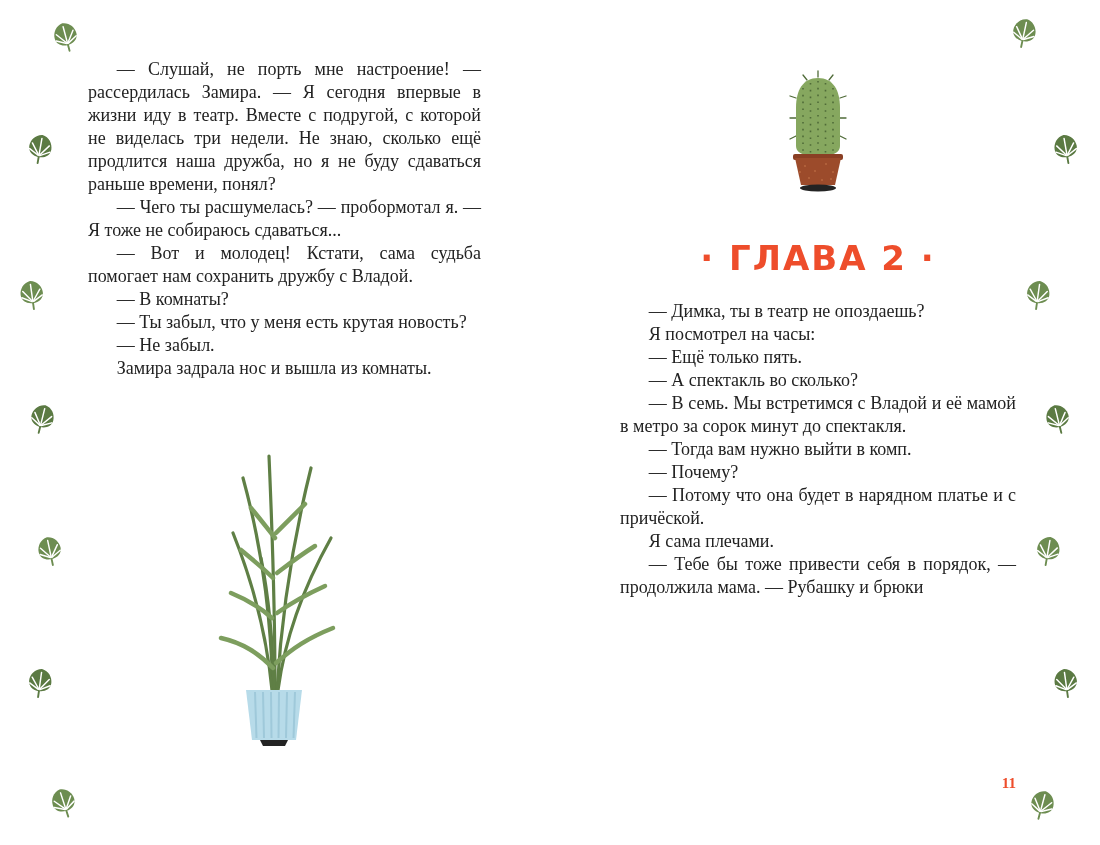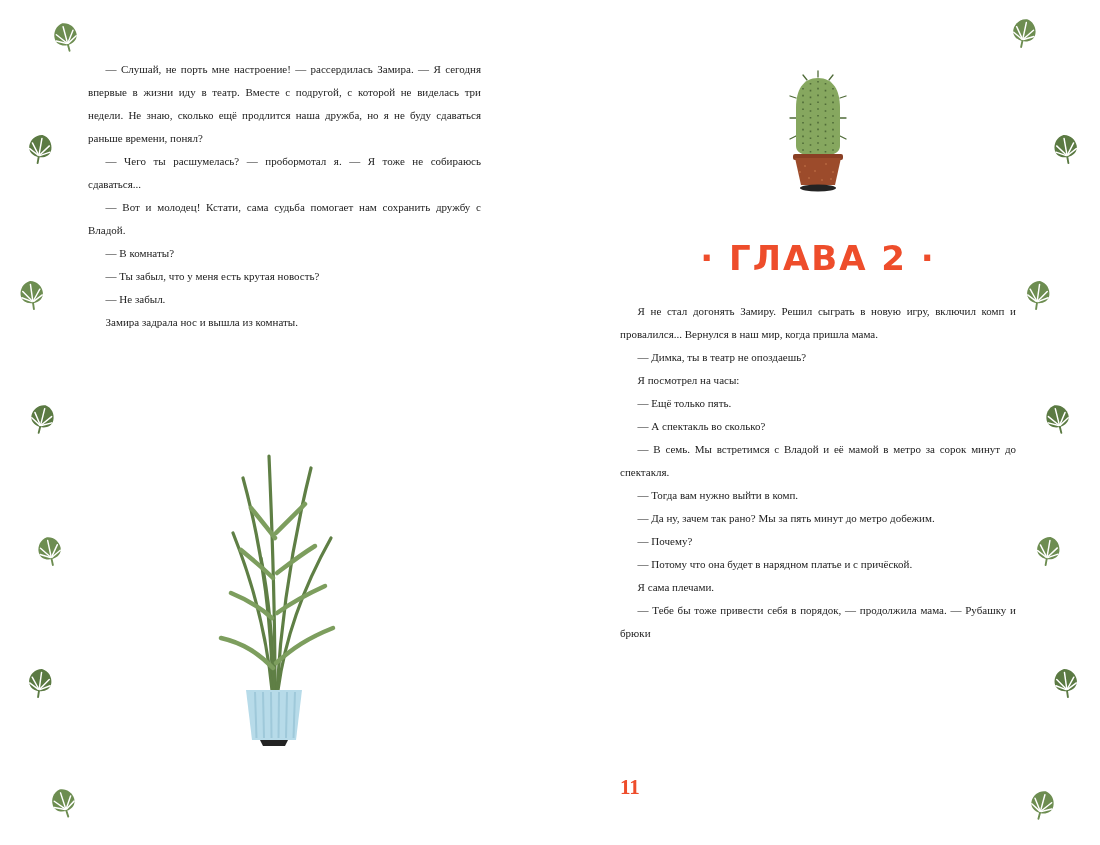--- a/index.html
+++ b/index.html
@@ -10,21 +10,21 @@
     height: 845px;
     background: #ffffff;
     overflow: hidden;
     font-family: "Liberation Serif", serif;
   }
 
   
   .text-col {
     position: absolute;
     color: var(--text, #222);
-    font-size: 11px;
+    font-size: 18px;
     line-height: 23px;
     text-align: justify;
     hyphens: auto;
     -webkit-hyphens: auto;
   }
   .text-col p {
     margin: 0;
     text-indent: 1.6em;
   }
   .left-col  { left: 88px;  top: 58px;  width: 393px; }
@@ -43,23 +43,23 @@
     letter-spacing: 2px;
     color: var(--accent, #ee4d2b);
   }
 
   
   .page-number {
     position: absolute;
     left: 620px;
     top: 775px;
     width: 396px;
-    text-align: left;
+    text-align: right;
     font-weight: 700;
-    font-size: 21px;
+    font-size: 15px;
     color: var(--accent, #ee4d2b);
   }
 
   
   .cactus-illo {
     position: absolute;
     left: 763px;
     top: 68px;
     width: 110px;
     height: 125px;
@@ -176,28 +176,26 @@
         <circle cx="68" cy="111" r="1.1"></circle>
         <circle cx="37" cy="104" r="1.1"></circle>
       </g>
       <ellipse cx="55" cy="120" rx="18" ry="3.5" fill="var(--base-black)"></ellipse>
     </svg>
   </div>
 
   <div class="chapter-heading">· ГЛАВА 2 ·</div>
 
   <div class="text-col right-col">
-      <p>Я не стал догонять Замиру. Решил сыграть в новую игру, включил комп и провалился... Вернулся в наш мир, когда пришла мама.</p>
       <p>— Димка, ты в театр не опоздаешь?</p>
       <p>Я посмотрел на часы:</p>
       <p>— Ещё только пять.</p>
       <p>— А спектакль во сколько?</p>
       <p>— В семь. Мы встретимся с Владой и её мамой в метро за сорок минут до спектакля.</p>
       <p>— Тогда вам нужно выйти в комп.</p>
-      <p>— Да ну, зачем так рано? Мы за пять минут до метро добежим.</p>
       <p>— Почему?</p>
       <p>— Потому что она будет в нарядном платье и с причёской.</p>
       <p>Я сама плечами.</p>
       <p>— Тебе бы тоже привести себя в порядок, — продолжила мама. — Рубашку и брюки</p>
     </div>
 
   <div class="page-number">11</div>
 
   <svg class="leaf leaf-mid" style="left:52px;  top:22px;  transform:rotate(-15deg)">
       <use href="#monstera"></use>

